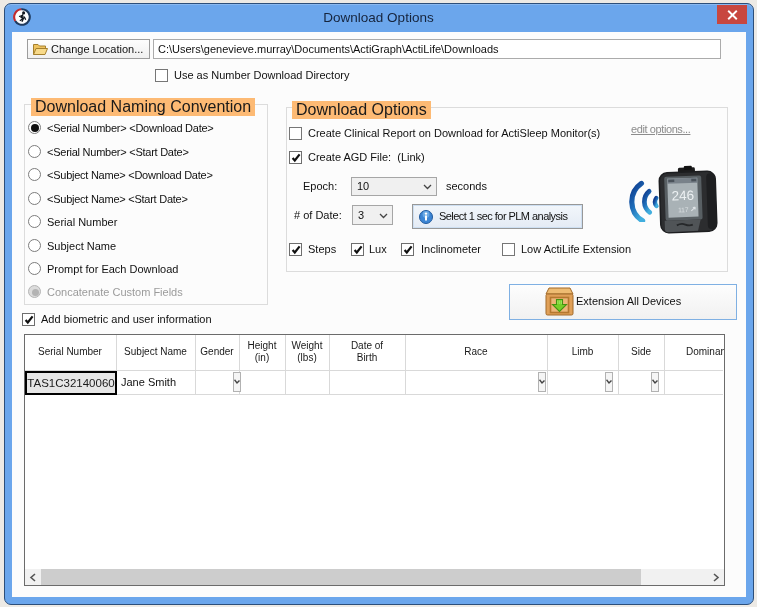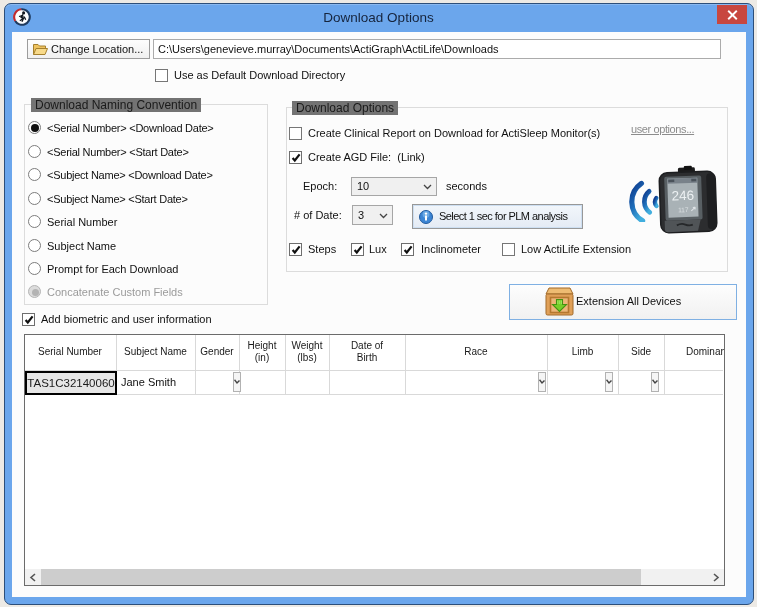--- a/index.html
+++ b/index.html
@@ -8,21 +8,21 @@
 .abs { position:absolute; }
 #win { left:4px; top:3px; width:750px; height:602px; background:#6ba6ec; border:1px solid #2d4f7a; border-radius:7px; box-shadow:inset 0 1px 0 rgba(255,255,255,0.22); }
 #title { left:0; top:10px; width:757px; text-align:center; font-size:13.5px; color:#16243c; }
 #close { left:717px; top:5px; width:30px; height:19px; background:#c8473f; }
 #content { left:12px; top:32px; width:734px; height:565px; background:#fcfcfc; }
 .btn { background:linear-gradient(#fdfdfd,#f0f0f0); border:1px solid #9c9c9c; }
 .txt { font-size:11px; color:#111; white-space:nowrap; }
 .cb { width:13px; height:13px; background:#fff; border:1px solid #767676; }
 .radio { width:13px; height:13px; background:#fff; border:1px solid #7c7c7c; border-radius:50%; }
 .fs { border:1px solid #dcdcdc; }
-.legend { background:#737373; padding:0 4px; font-size:12px; color:#1a1a1a; white-space:nowrap; }
+.legend { background:#fdba74; padding:0 4px; font-size:16px; color:#1a1a1a; white-space:nowrap; }
 .combo { background:#f0f0f0; border:1px solid #a6a6a6; }
 .gridv { width:1px; background:#d9d9d9; }
 .cellarrow { width:8px; height:20px; background:#f5f5f5; border:1px solid #b2b2b2; }
 .hdr { font-size:10px; color:#1a1a1a; text-align:center; line-height:12px; }
 </style>
 </head>
 <body>
 <div id="win" class="abs"></div>
 <div id="content" class="abs"></div>
 <div id="title" class="abs">Download Options</div>
@@ -43,21 +43,21 @@
 
 <div class="abs btn" style="left:27px;top:39px;width:123px;height:20px"></div>
 <svg class="abs" style="left:33px;top:43px" width="15" height="13" viewBox="0 0 15 13">
  <path d="M0.5,11.5 L0.5,1.5 L5,1.5 L6.5,3 L12.5,3 L12.5,5" fill="#eec35f" stroke="#a5802e"></path>
  <path d="M0.5,11.5 L3,5.5 L14.5,5.5 L12,11.5 Z" fill="#f8da8a" stroke="#a5802e"></path>
 </svg>
 <div class="abs txt" style="left:51px;top:43px">Change Location...</div>
 <div class="abs" style="left:153px;top:39px;width:568px;height:20px;background:#fff;border:1px solid #ababab"></div>
 <div class="abs txt" style="left:158px;top:43px">C:\Users\genevieve.murray\Documents\ActiGraph\ActiLife\Downloads</div>
 <div class="abs cb" style="left:155px;top:69px"></div>
-<div class="abs txt" style="left:174px;top:69px">Use as Default Download Directory</div>
+<div class="abs txt" style="left:174px;top:69px">Use as Number Download Directory</div>
 
 <div class="abs fs" style="left:24px;top:104px;width:244px;height:201px"></div>
 <div class="abs legend" style="left:31px;top:98px">Download Naming Convention</div>
 <div class="abs radio" style="left:28px;top:121px"></div>
 <div class="abs" style="left:31px;top:124px;width:8px;height:8px;border-radius:50%;background:#101010"></div>
 <div class="abs txt" style="left:47px;top:122px;letter-spacing:-0.25px">&lt;Serial Number&gt; &lt;Download Date&gt;</div>
 <div class="abs radio" style="left:28px;top:145px"></div>
 <div class="abs txt" style="left:47px;top:146px;letter-spacing:-0.25px">&lt;Serial Number&gt; &lt;Start Date&gt;</div>
 <div class="abs radio" style="left:28px;top:168px"></div>
 <div class="abs txt" style="left:47px;top:169px;letter-spacing:-0.25px">&lt;Subject Name&gt; &lt;Download Date&gt;</div>
@@ -76,21 +76,21 @@
 <div class="abs cb" style="left:22px;top:313px;border-color:#6e6e6e"></div>
 <svg class="abs" style="left:23px;top:314px" width="12" height="12" viewBox="0 0 12 12">
     <path d="M2.6,6 L4.8,8.5 L9.6,2.4" stroke="#111" stroke-width="2.2" fill="none"></path>
   </svg>
 <div class="abs txt" style="left:41px;top:313px">Add biometric and user information</div>
 
 <div class="abs fs" style="left:286px;top:107px;width:442px;height:165px"></div>
 <div class="abs legend" style="left:292px;top:101px">Download Options</div>
 <div class="abs cb" style="left:289px;top:127px"></div>
 <div class="abs txt" style="left:308px;top:127px">Create Clinical Report on Download for ActiSleep Monitor(s)</div>
-<div class="abs txt" style="left:631px;top:123px;color:#8c8c8c;text-decoration:underline;letter-spacing:-0.4px">user options...</div>
+<div class="abs txt" style="left:631px;top:123px;color:#8c8c8c;text-decoration:underline;letter-spacing:-0.4px">edit options...</div>
 <div class="abs cb" style="left:289px;top:151px;border-color:#6e6e6e"></div>
 <svg class="abs" style="left:290px;top:152px" width="12" height="12" viewBox="0 0 12 12">
     <path d="M2.6,6 L4.8,8.5 L9.6,2.4" stroke="#111" stroke-width="2.2" fill="none"></path>
   </svg>
 <div class="abs txt" style="left:308px;top:151px">Create AGD File:&nbsp;&nbsp;(Link)</div>
 <div class="abs txt" style="left:303px;top:180px">Epoch:</div>
 <div class="abs combo" style="left:351px;top:177px;width:86px;height:19px"></div>
 <div class="abs txt" style="left:357px;top:180px">10</div>
 <svg class="abs" style="left:423px;top:184px" width="9" height="6" viewBox="0 0 9 6">
     <path d="M1,1 L4.5,4.5 L8,1" stroke="#444" stroke-width="1.3" fill="none"></path>

